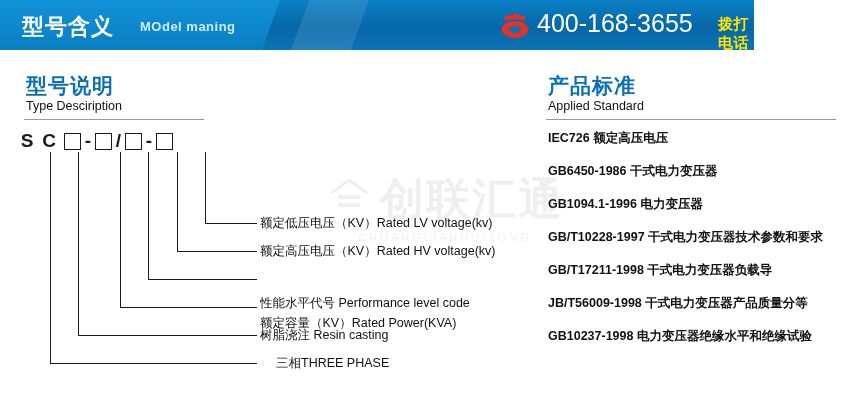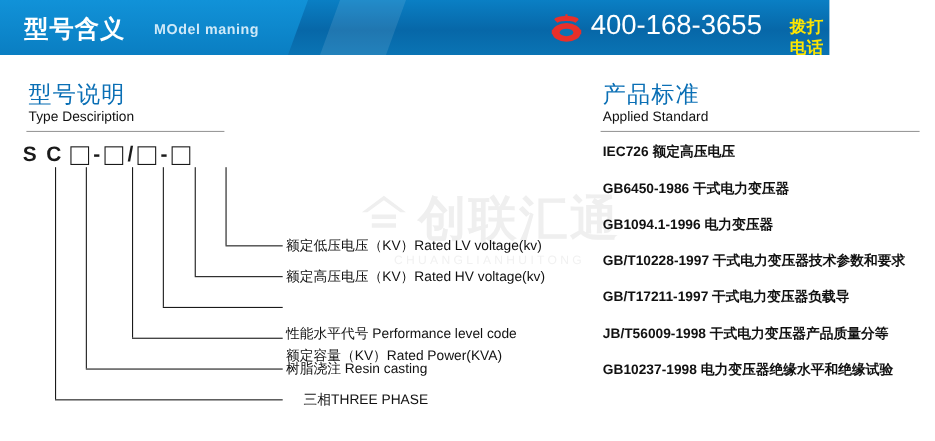--- a/index.html
+++ b/index.html
@@ -106,21 +106,21 @@
     font-size: 11px;
     letter-spacing: 3px;
     color: #f1f1f1;
     margin-top: 2px;
   }
 
   
   .sec-title-cn {
     position: absolute;
     font-size: 21px;
-    font-weight: normal;
+    font-weight: bold;
     color: #0a6fb5;
     letter-spacing: 1px;
   }
   .sec-title-en {
     position: absolute;
     font-size: 12.5px;
     color: #111111;
     font-weight: normal;
   }
   .sec-underline {
@@ -259,15 +259,15 @@
 <div class="label" style="left:260px; top:355px;margin-left:16px;">三相THREE PHASE</div>
 
 <div class="sec-title-cn" style="left:548px; top:72px;">产品标准</div>
 <div class="sec-title-en" style="left:548px; top:99px;">Applied Standard</div>
 <div class="sec-underline" style="left:546px; top:119px; width:290px;"></div>
 
 <div class="std-item" style="top:130px;">IEC726 额定高压电压</div>
 <div class="std-item" style="top:163px;">GB6450-1986  干式电力变压器</div>
 <div class="std-item" style="top:196px;text-align:right;">GB1094.1-1996  电力变压器</div>
 <div class="std-item" style="top:229px;">GB/T10228-1997 干式电力变压器技术参数和要求</div>
-<div class="std-item" style="top:262px;">GB/T17211-1997 干式电力变压器负载导</div>
+<div class="std-item" style="top:262px;">GB/T17211-1998 干式电力变压器负载导</div>
 <div class="std-item" style="top:295px;">JB/T56009-1998  干式电力变压器产品质量分等</div>
 <div class="std-item" style="top:328px;">GB10237-1998  电力变压器绝缘水平和绝缘试验</div>
 
 </body></html>

